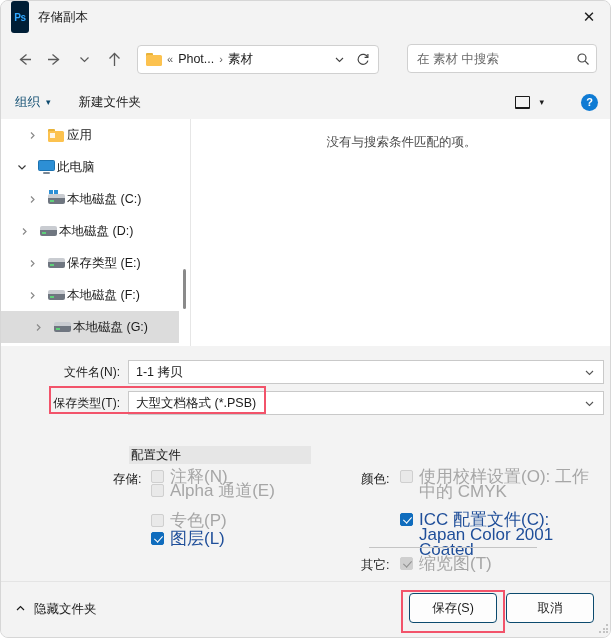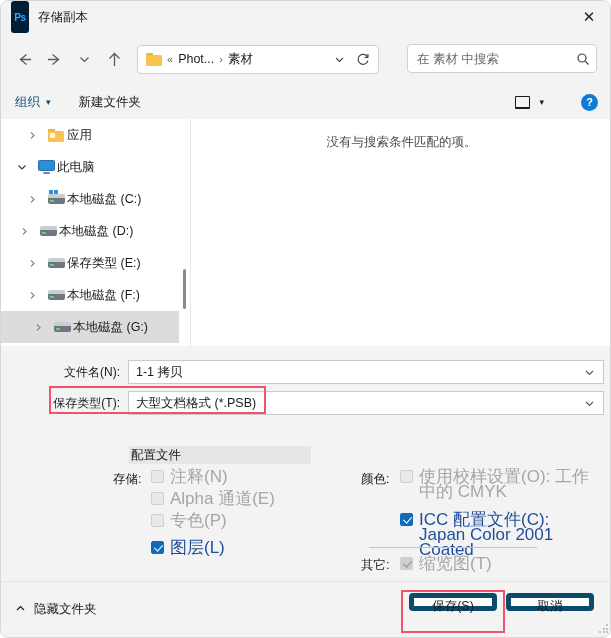--- a/index.html
+++ b/index.html
@@ -312,23 +312,23 @@
     transform: rotate(42deg);
   }
   .cbox.disabled { background: #e9e9e9; border-color: #cfcfcf; }
   .cbox.disabled.checked { background: #cfcfcf; border-color: #cfcfcf; }
   .cbox.disabled.checked::after { border-color: #8f8f8f; }
   .cblabel { color: #1b1b1b; line-height: 15px; }
   .cblabel.dim { color: #a6a6a6; }
   .cblabel.link { color: #1f4e99; }
 
   #opt-notes   { left: 150px; top: 38px; }
-  #opt-alpha   { left: 150px; top: 60px; }
+  #opt-alpha   { left: 150px; top: 52px; }
   #opt-spot    { left: 150px; top: 82px; }
-  #opt-layers  { left: 150px; top: 109px; }
+  #opt-layers  { left: 150px; top: 100px; }
 
   #color-label {
     position: absolute; left: 360px; top: 40px;
     font-size: 12.5px; color: #1b1b1b;
   }
   #opt-proof { left: 399px; top: 38px; width: 200px; }
   #opt-icc   { left: 399px; top: 81px; width: 200px; }
   #divider-other {
     position: absolute; left: 368px; top: 546px;
     width: 168px; height: 1px; background: #c4c4c4;
@@ -347,23 +347,23 @@
     border-top: 1px solid #e4e4e4;
   }
   #hide-folders {
     position: absolute; left: 14px; top: 19px;
     display: flex; align-items: center; gap: 8px;
     font-size: 12.5px; color: #1b1b1b;
     cursor: pointer;
   }
   .footer-btn {
     position: absolute; top: 11px;
-    height: 18px;
+    height: 30px;
     background: #fdfdfd;
-    border: 5px solid #0c4a6e;
+    border: 1px solid #0c4a6e;
     border-radius: 4px;
     font-family: inherit; font-size: 12.5px; color: #1b1b1b;
     cursor: pointer;
   }
   #btn-save { left: 408px; width: 88px; }
   #btn-cancel { left: 505px; width: 88px; }
   #redbox-save {
     position: absolute; left: 400px; top: 589px;
     width: 104px; height: 43px;
     border: 2px solid #f2536a;

